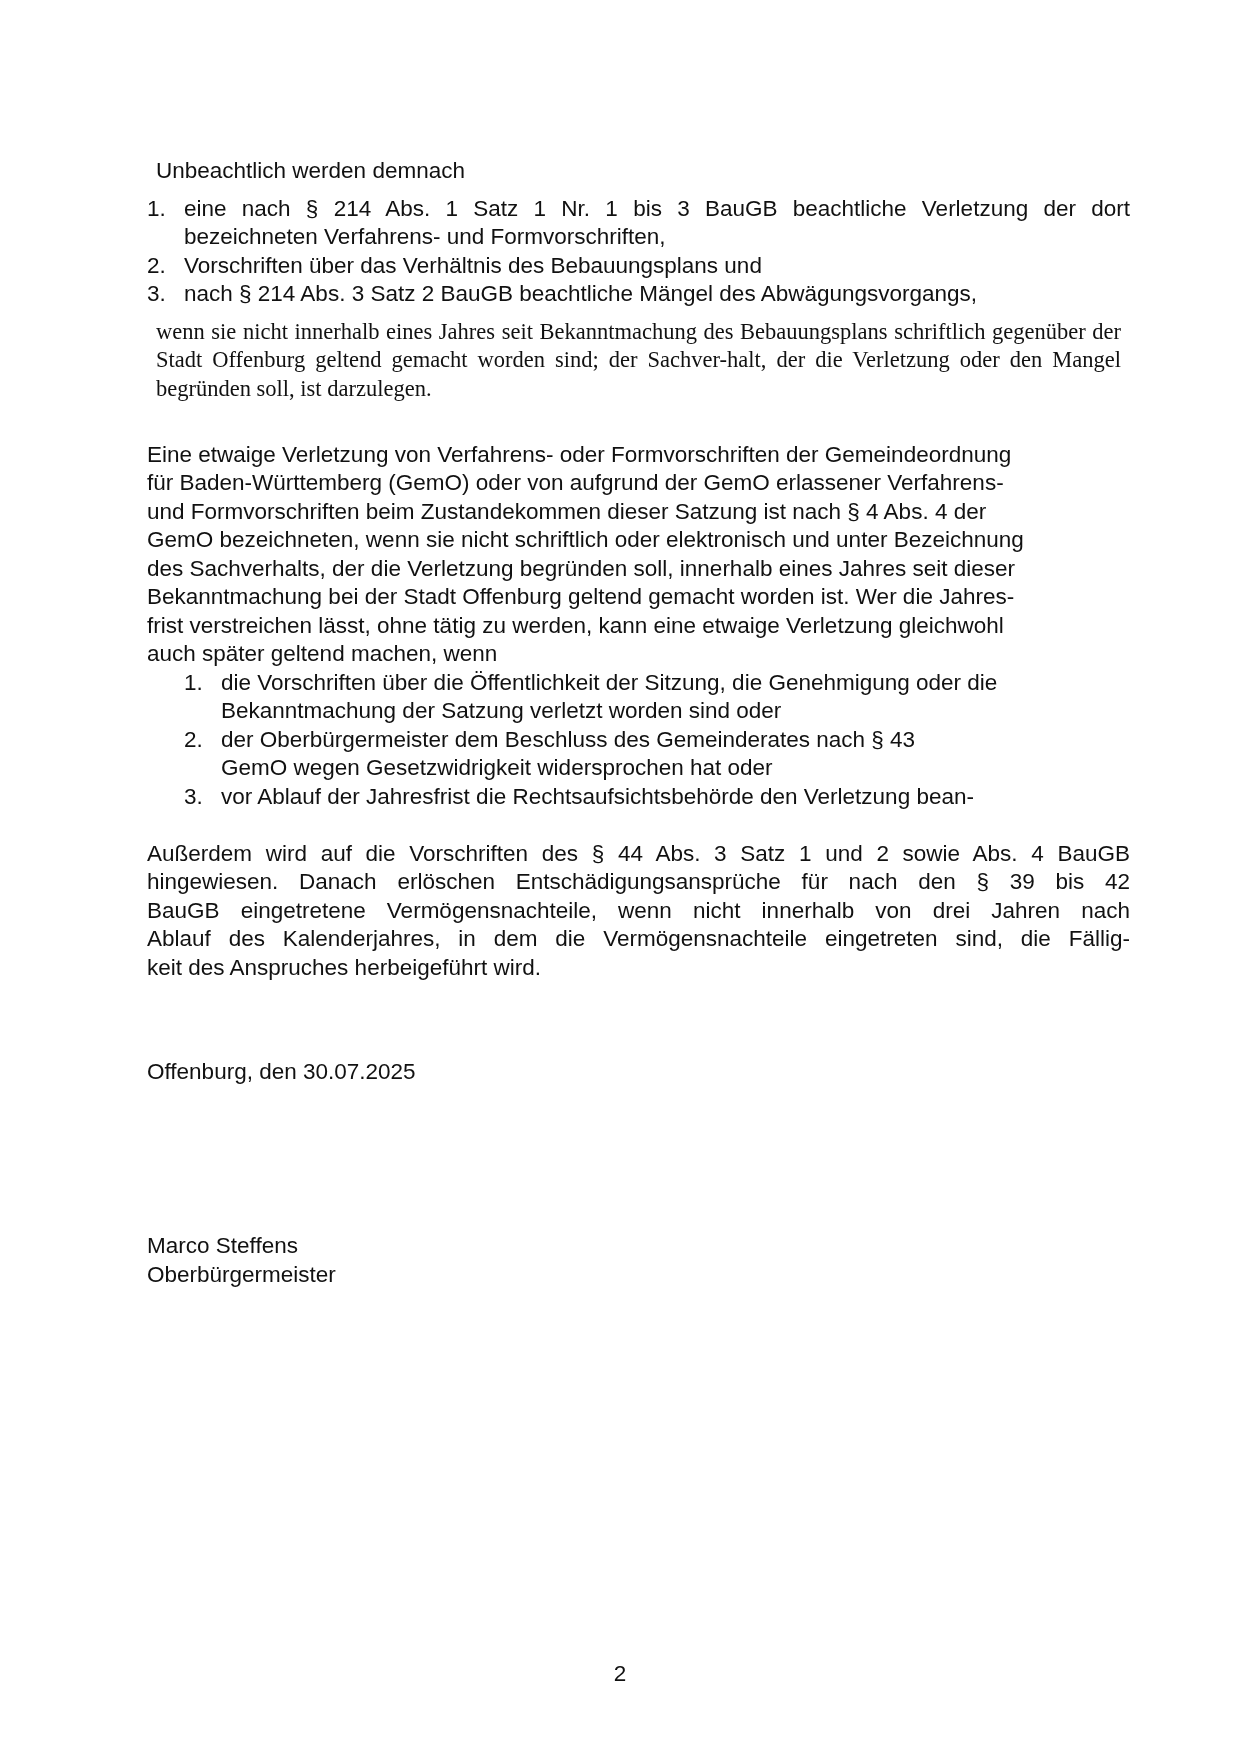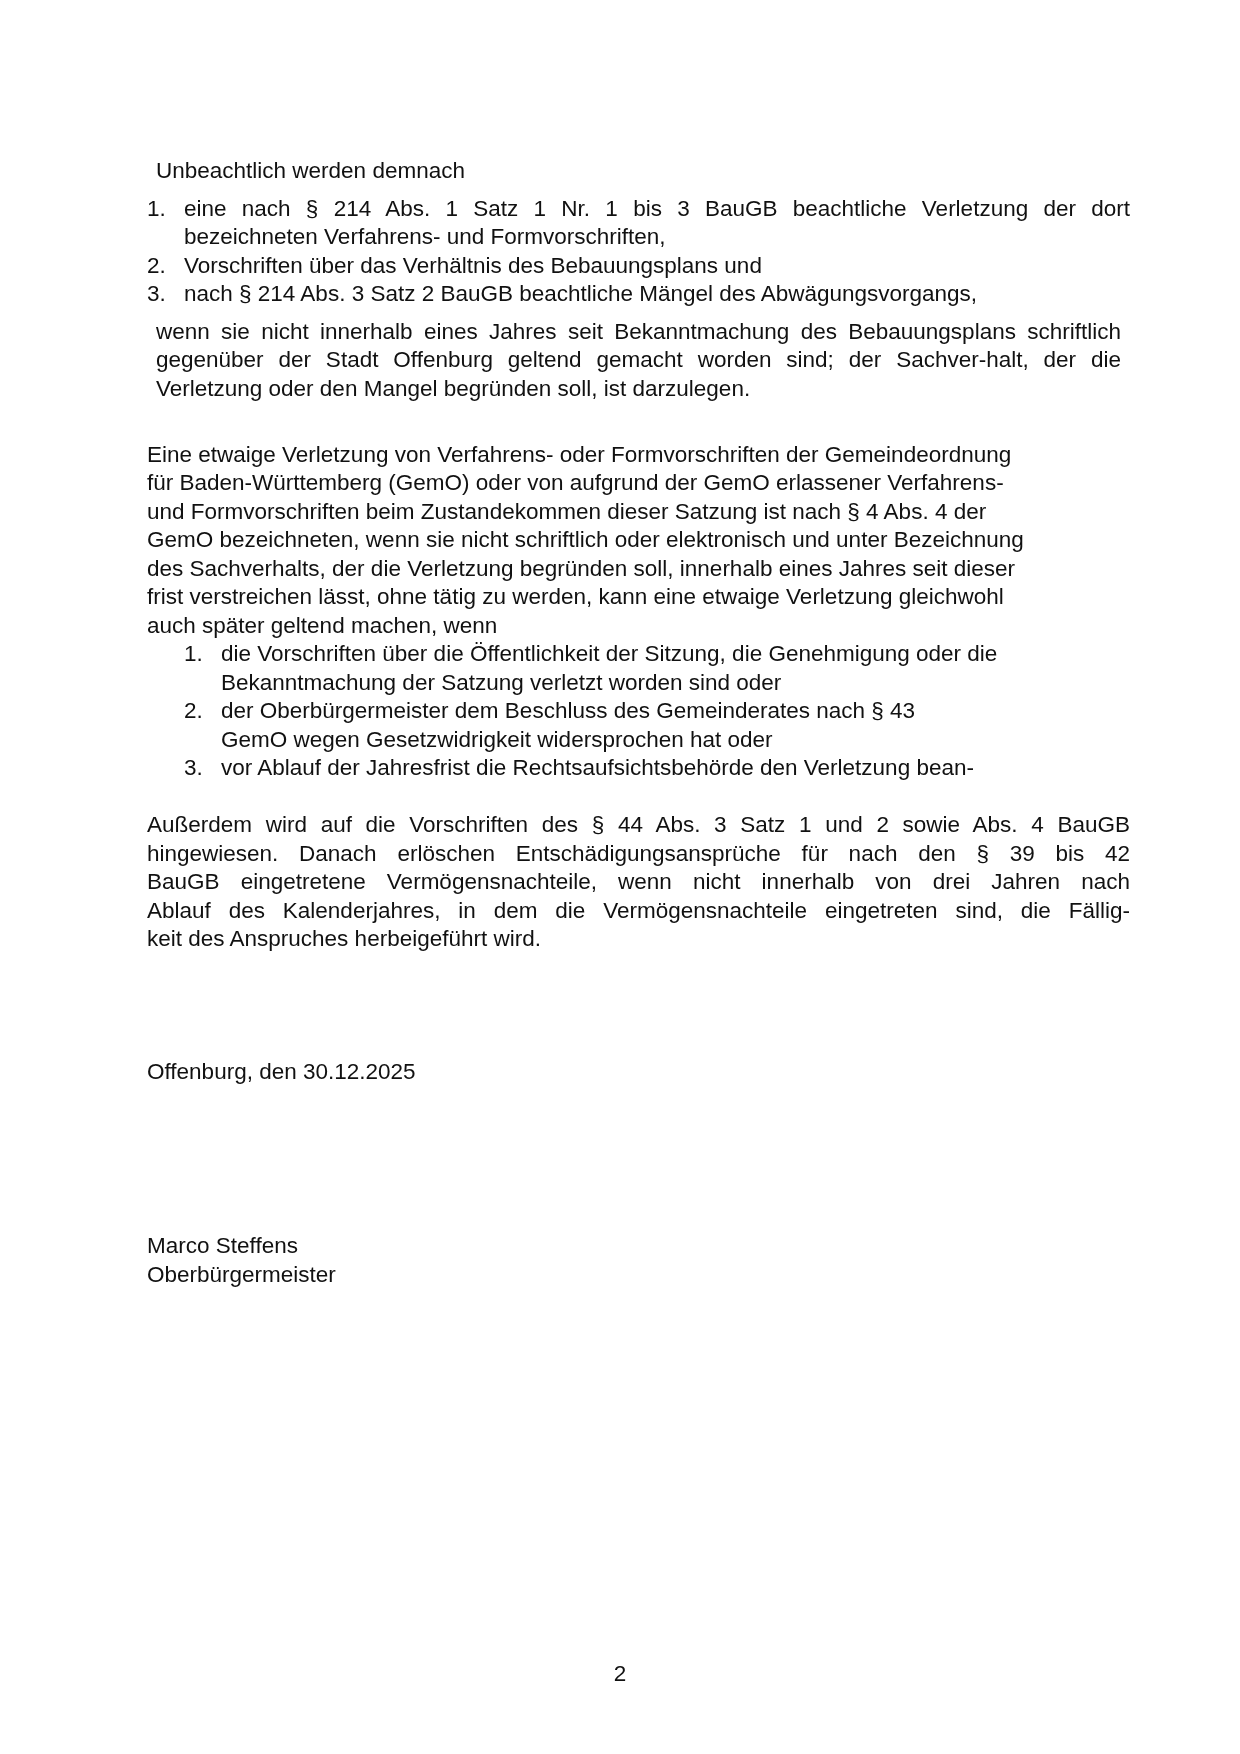--- a/index.html
+++ b/index.html
@@ -5,21 +5,21 @@
     html, body { margin: 0; padding: 0; background: #ffffff; }
     body {
       width: 1240px; height: 1754px; position: relative; overflow: hidden;
       font-family: "Liberation Sans", sans-serif;
       color: #111111;
       font-size: 22.5px;
       line-height: 28.5px;
     }
     .page { position: absolute; left: 147px; top: 148px; width: 983px; }
     .p { margin: 9px; }
-    .j { text-align: justify; text-align-last: left; }
+    .j { text-align: justify; text-align-last: left; font-family: Liberation Serif, serif; }
     .jfull { text-align: justify; text-align-last: justify; }
     .list1 { margin: 0; padding: 0; }
     .li { position: relative; padding-left: 37px; }
     .li .num { position: absolute; left: 0; top: 0; }
     .list2 { margin: 0; padding: 0; }
     .li2 { position: relative; padding-left: 74px; }
     .li2 .num { position: absolute; left: 37px; top: 0; }
     .gap { height: 28.5px; }
     .abs { position: absolute; left: 147px; }
     .pagenum { position: absolute; top: 1660px; left: 0; width: 1240px; text-align: center; }
@@ -51,20 +51,21 @@
 
   <div class="gap"></div>
 
   <div>
     <div>
       <div>Eine etwaige Verletzung von Verfahrens- oder Formvorschriften der Gemeindeordnung</div>
       <div>für Baden-Württemberg (GemO) oder von aufgrund der GemO erlassener Verfahrens-</div>
       <div>und Formvorschriften beim Zustandekommen dieser Satzung ist nach § 4 Abs. 4 der</div>
       <div>GemO bezeichneten, wenn sie nicht schriftlich oder elektronisch und unter Bezeichnung</div>
       <div>des Sachverhalts, der die Verletzung begründen soll, innerhalb eines Jahres seit dieser</div>
+      <div>Bekanntmachung bei der Stadt Offenburg geltend gemacht worden ist. Wer die Jahres-</div>
       <div>frist verstreichen lässt, ohne tätig zu werden, kann eine etwaige Verletzung gleichwohl</div>
       <div>auch später geltend machen, wenn</div>
     </div>
     <div class="list2">
       <div class="li2">
         <span class="num">1.</span>
         <div>die Vorschriften über die Öffentlichkeit der Sitzung, die Genehmigung oder die</div>
         <div>Bekanntmachung der Satzung verletzt worden sind oder</div>
       </div>
       <div class="li2">
@@ -83,20 +84,20 @@
 
   <div>
     <div class="jfull">Außerdem wird auf die Vorschriften des § 44 Abs. 3 Satz 1 und 2 sowie Abs. 4 BauGB</div>
     <div class="jfull">hingewiesen. Danach erlöschen Entschädigungsansprüche für nach den § 39 bis 42</div>
     <div class="jfull">BauGB eingetretene Vermögensnachteile, wenn nicht innerhalb von drei Jahren nach</div>
     <div class="jfull">Ablauf des Kalenderjahres, in dem die Vermögensnachteile eingetreten sind, die Fällig-</div>
     <div>keit des Anspruches herbeigeführt wird.</div>
   </div>
 </div>
 
-<div class="abs" style="top:1058px;">Offenburg, den 30.12.2025</div>
+<div class="abs" style="top:1058px;">Offenburg, den 30.07.2025</div>
 
 <div class="abs" style="top:1232px;">
   <div>Marco Steffens</div>
   <div>Oberbürgermeister</div>
 </div>
 
 <div class="pagenum">2</div>
 
 </body></html>

